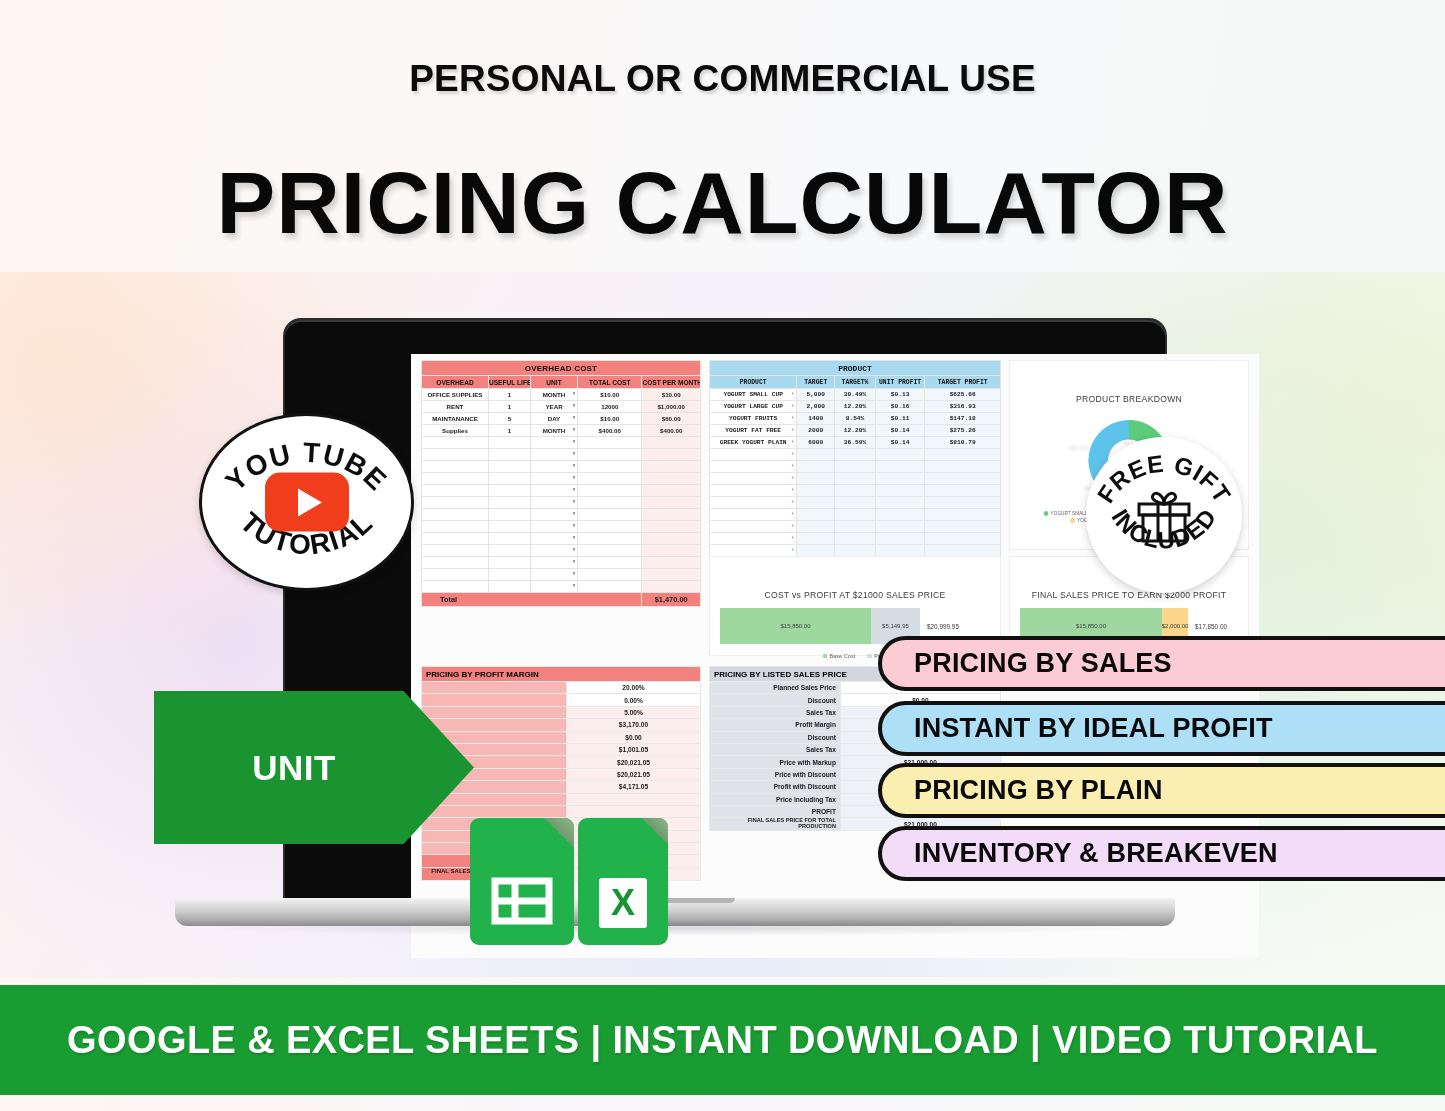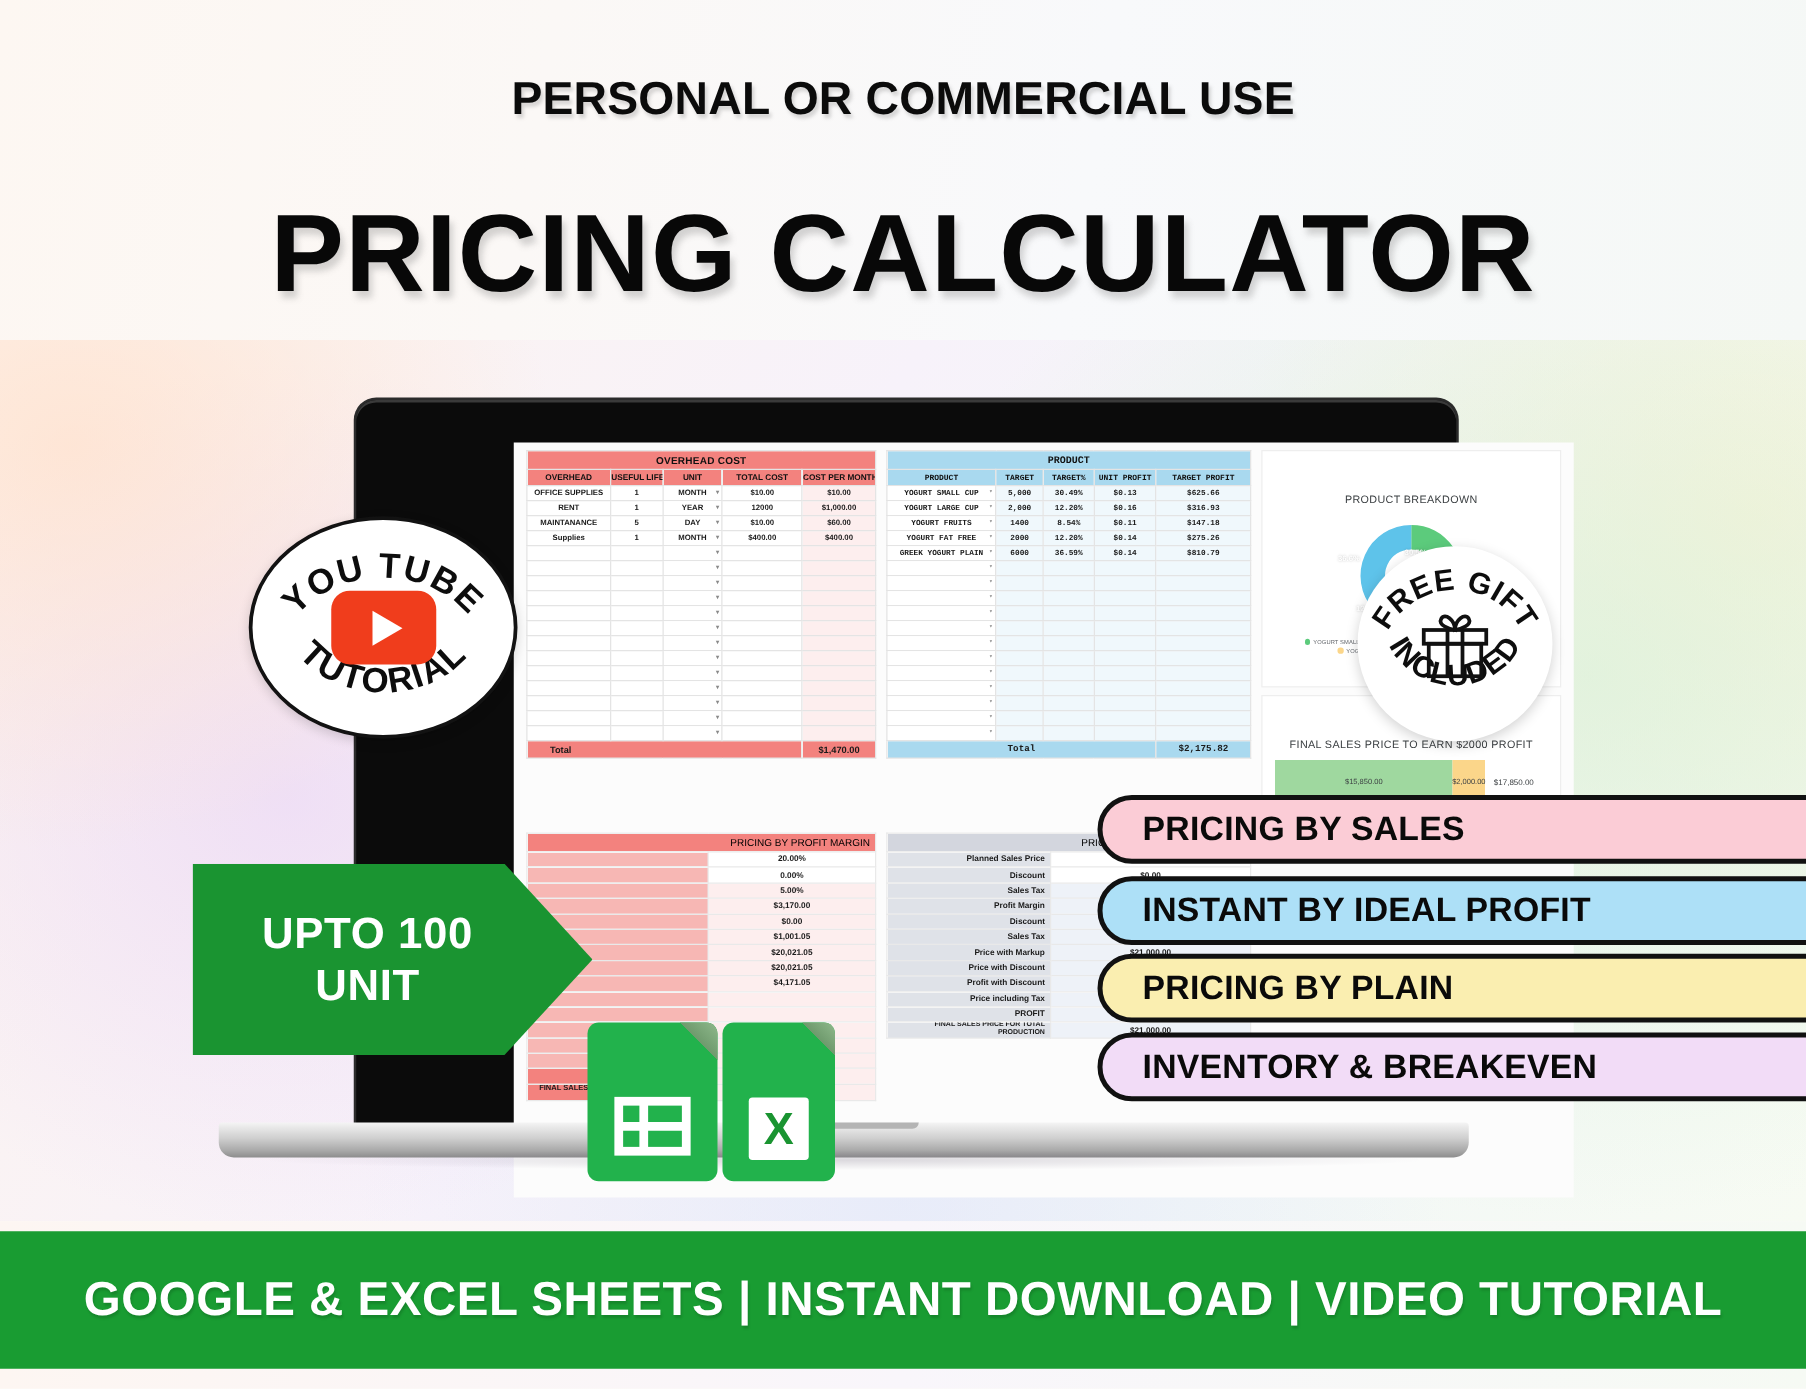--- a/index.html
+++ b/index.html
@@ -101,21 +101,21 @@
 
   .barchart { position:relative; padding: 2px 10px 0; }
   .barrow { display:flex; align-items:center; height:36px; margin-top:6px; }
   .seg { height:36px; display:flex; align-items:center; justify-content:center; font-size:6px; color:#3c4043; font-weight:500; }
   .bartot { font-size:6.4px; color:#3c4043; margin-left:7px; white-space:nowrap; }
   .blegend { display:flex; justify-content:center; gap:12px; padding-top:9px; }
 
   
   .t-list { width:100%; border-collapse:collapse; table-layout:fixed; }
   .t-list td { border:1px solid #e9e9e9; height:12.4px; font-size:6.6px; padding:0 4px; white-space:nowrap; overflow:hidden;}
-  .t-list .cap { font-size:8px; font-weight:400; text-align:right; height:15px; }
+  .t-list .cap { font-size:8px; font-weight:700; text-align:left; height:15px; }
   .t-list .lab { text-align:center; font-weight:700; color:#1a1a1a; }
   .t-list .val { text-align:center; font-weight:600; color:#1a1a1a; }
 
   .red-cap { background:#f3827e; }
   .red-lab { background:#f7b7b4; }
   .red-val { background:#fdeeee; }
   .red-val-w { background:#fff; }
   .gry-cap { background:#d3d6de; }
   .gry-lab { background:#dfe2e8; }
   .gry-val { background:#eef2f8; }
@@ -527,20 +527,40 @@
               <span>YOGURT FAT FREE</span>
             </span>
             <span class="lg">
               <i class="lgdot" style="background: rgb(94, 195, 234);"></i>
               <span>GREEK YOGURT PLAIN</span>
             </span>
           </div>
       </div>
 
 
+      <div class="panel" style="left:298px; top:202px; width:292px; height:100px; border:1px solid #eee;">
+        <div class="chart-title">COST vs PROFIT AT $21000 SALES PRICE</div>
+        <div class="barchart">
+          <div class="barrow" id="bars-2">
+              <div class="seg" style="width: 150.953px; background: rgb(159, 216, 159);">$15,850.00</div>
+              <div class="seg" style="width: 49.0473px; background: rgb(213, 220, 228);">$5,149.95</div>
+              <span class="bartot">$20,999.95</span>
+            </div>
+          <div class="blegend" id="blegend-2">
+              <span class="lg">
+                <i class="lgdot" style="border-radius: 1px; background: rgb(159, 216, 159);"></i>
+                <span style="font-size: 5.4px;">Base Cost</span>
+              </span>
+              <span class="lg">
+                <i class="lgdot" style="border-radius: 1px; background: rgb(213, 220, 228);"></i>
+                <span style="font-size: 5.4px;">Profit</span>
+              </span>
+            </div>
+        </div>
+      </div>
 
       <div class="panel" style="left:598px; top:202px; width:240px; height:100px; border:1px solid #eee;">
         <div class="chart-title">FINAL SALES PRICE TO EARN $2000 PROFIT</div>
         <div class="barchart">
           <div class="barrow" id="bars-3">
               <div class="seg" style="width: 142.073px; background: rgb(159, 216, 159);">$15,850.00</div>
               <div class="seg" style="width: 26px; background: rgb(251, 214, 138);">$2,000.00</div>
               <span class="bartot">$17,850.00</span>
             </div>
           <div class="blegend" id="blegend-3">
@@ -735,21 +755,20 @@
       <rect x="11" y="29" width="42" height="26"></rect>
       <line x1="26" y1="18" x2="26" y2="55"></line>
       <line x1="38" y1="18" x2="38" y2="55"></line>
       <path d="M32 18 C 32 10, 24 4, 21 9 C 18 14, 27 17, 32 18 Z"></path>
       <path d="M32 18 C 32 10, 40 4, 43 9 C 46 14, 37 17, 32 18 Z"></path>
     </g>
   </svg>
 </div>
 
 <div id="arrow-banner">
-  <span>UPTO 100</span>
   <span>UNIT</span>
 </div>
 
 <div class="fileicon" style="left:470px; top:818px; width:104px; height:127px;">
   <div class="fi-body"></div>
   <div class="fi-fold"></div>
   <svg width="104" height="127" viewBox="0 0 104 127" style="position:absolute;left:0;top:0">
     <g stroke="#fff" stroke-width="7" fill="none">
       <rect x="25" y="63" width="54" height="40"></rect>
       <line x1="25" y1="83" x2="79" y2="83"></line>

